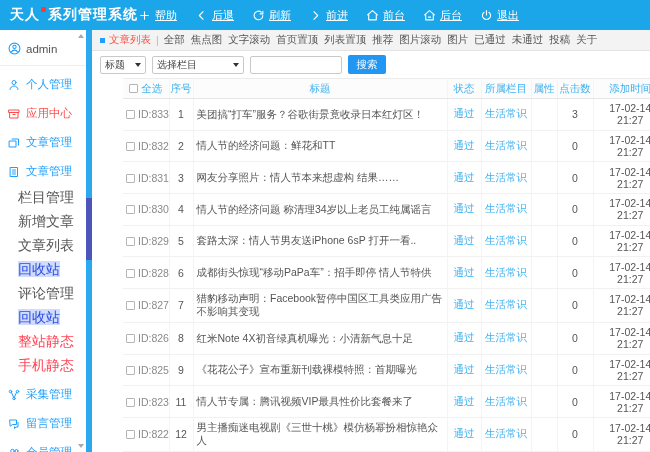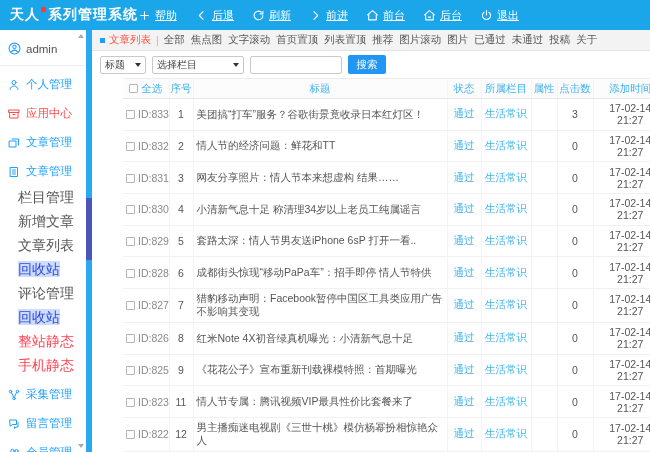--- a/index.html
+++ b/index.html
@@ -314,21 +314,21 @@
               <td class="c-status"><span>通过</span></td>
               <td class="c-cat"><span>生活常识</span></td>
               <td class="c-attr"></td>
               <td class="c-clicks">0</td>
               <td class="c-date">17-02-14 21:27</td>
             </tr>
 
             <tr>
               <td class="c-id"><span class="cbx"></span><span>ID:830</span></td>
               <td class="c-seq">4</td>
-              <td class="c-title"><span>小清新气息十足 称清理34岁以上老员工纯属谣言</span></td>
+              <td class="c-title"><span>情人节的经济问题 称清理34岁以上老员工纯属谣言</span></td>
               <td class="c-status"><span>通过</span></td>
               <td class="c-cat"><span>生活常识</span></td>
               <td class="c-attr"></td>
               <td class="c-clicks">0</td>
               <td class="c-date">17-02-14 21:27</td>
             </tr>
 
             <tr>
               <td class="c-id"><span class="cbx"></span><span>ID:829</span></td>
               <td class="c-seq">5</td>

